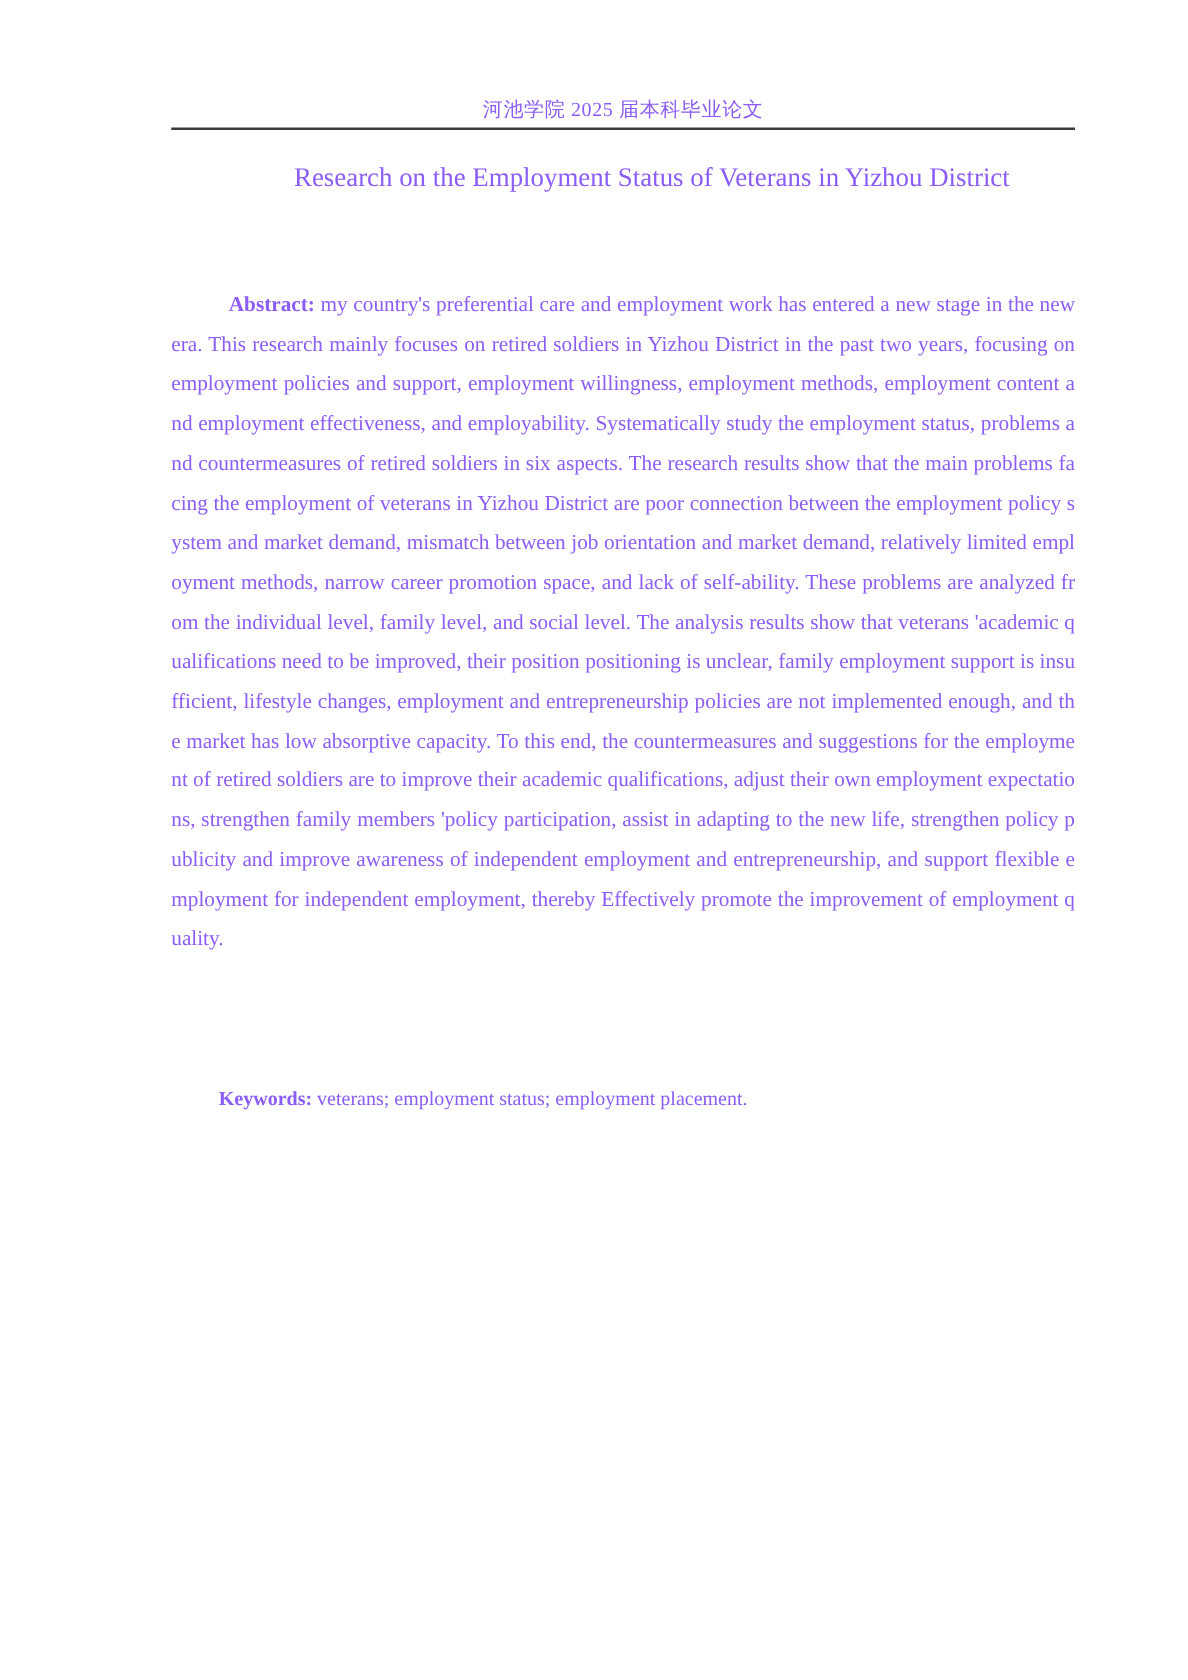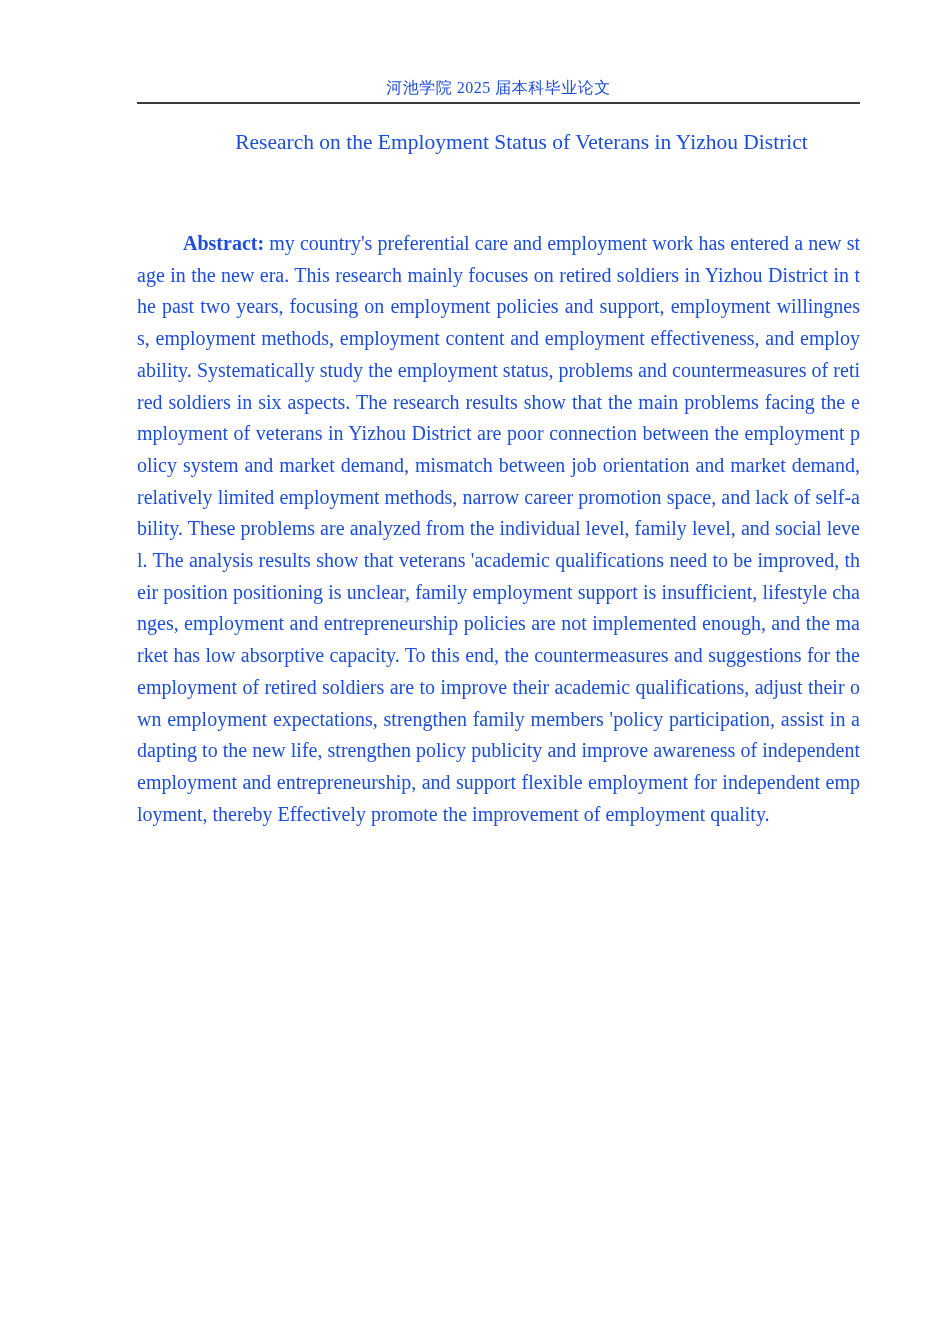--- a/index.html
+++ b/index.html
@@ -5,21 +5,21 @@
   html, body {
     margin: 0;
     padding: 0;
     background: #ffffff;
   }
   .page {
     position: relative;
     width: 950px;
     height: 1344px;
     background: #ffffff;
-    color: #1d4ed8;
+    color: #8b5cf6;
     font-family: "Liberation Serif", "DejaVu Serif", serif;
     overflow: hidden;
   }
   .running-head {
     position: absolute;
     top: 78px;
     left: 137px;
     width: 723px;
     text-align: center;
     font-size: 16px;
@@ -45,21 +45,21 @@
     line-height: 33px;
     text-align: center;
     text-indent: 46px;
   }
   .abstract {
     position: absolute;
     top: 228px;
     left: 137px;
     width: 723px;
     margin: 0;
-    font-size: 20px;
+    font-size: 17px;
     line-height: 31.7px;
     text-align: justify;
     word-break: break-all;
     text-indent: 46px;
   }
   .keywords {
     position: absolute;
     top: 864px;
     left: 137px;
     width: 723px;
@@ -78,14 +78,15 @@
 <div class="page">
 
   <div class="running-head">河池学院 2025 届本科毕业论文</div>
 
   <div class="header-rule"></div>
 
   <h1 class="thesis-title">Research on the Employment Status of Veterans in Yizhou District</h1>
 
   <p class="abstract"><span class="label">Abstract:</span> <span>my country's preferential care and employment work has entered a new stage in the new era. This research mainly focuses on retired soldiers in Yizhou District in the past two years, focusing on employment policies and support, employment willingness, employment methods, employment content and employment effectiveness, and employability. Systematically study the employment status, problems and countermeasures of retired soldiers in six aspects. The research results show that the main problems facing the employment of veterans in Yizhou District are poor connection between the employment policy system and market demand, mismatch between job orientation and market demand, relatively limited employment methods, narrow career promotion space, and lack of self-ability. These problems are analyzed from the individual level, family level, and social level. The analysis results show that veterans 'academic qualifications need to be improved, their position positioning is unclear, family employment support is insufficient, lifestyle changes, employment and entrepreneurship policies are not implemented enough, and the market has low absorptive capacity. To this end, the countermeasures and suggestions for the employment of retired soldiers are to improve their academic qualifications, adjust their own employment expectations, strengthen family members 'policy participation, assist in adapting to the new life, strengthen policy publicity and improve awareness of independent employment and entrepreneurship, and support flexible employment for independent employment, thereby Effectively promote the improvement of employment quality.</span></p>
 
+  <p class="keywords"><span class="label">Keywords:</span> <span>veterans; employment status; employment placement.</span></p>
 
 </div>
 
 </body></html>

